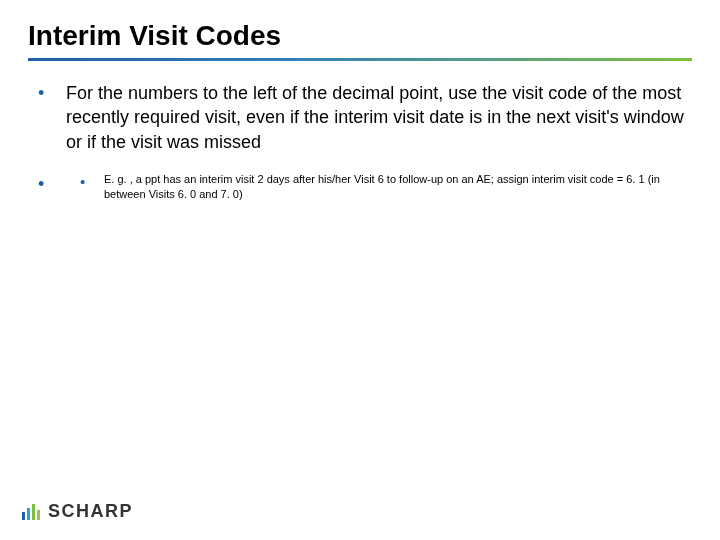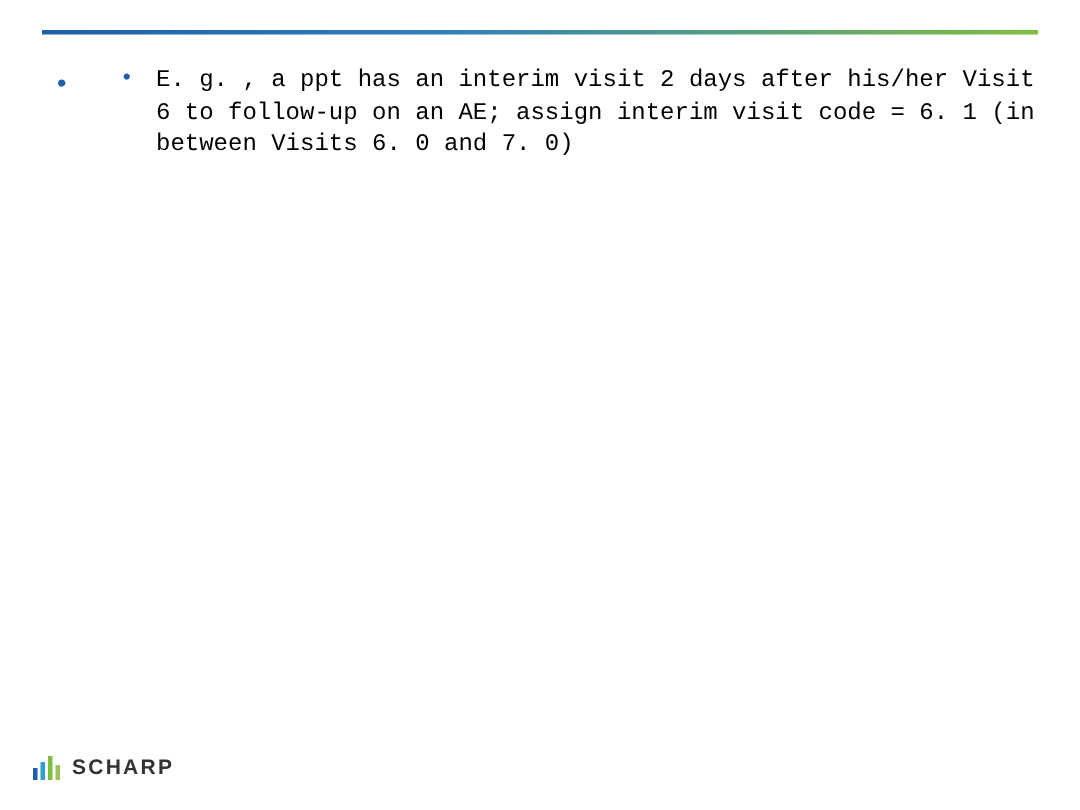--- a/index.html
+++ b/index.html
@@ -51,56 +51,59 @@
     font-size: 18px;
   }
   ul.sub {
     list-style: none;
     margin: 14px 0 0 0;
     padding: 0;
   }
   ul.sub > li {
     position: relative;
     padding-left: 38px;
-    font-size: 16px;
+    font-size: 11px;
     line-height: 1.35;
-    font-family: Liberation Mono, monospace;
   }
   ul.sub > li::before {
     content: "•";
     position: absolute;
     left: 14px;
     top: 0;
     color: #1f5ea8;
     font-size: 15px;
   }
   .u { text-decoration: underline; }
   .footer-logo {
     position: absolute;
     left: 20px;
     bottom: 18px;
     display: flex;
     align-items: center;
     gap: 6px;
   }
   .footer-logo .word {
-    font-size: 14px;
+    font-size: 18px;
     letter-spacing: 1.5px;
     font-weight: 600;
     color: #333;
   }
 </style>
 </head>
 <body>
 
 <div class="slide">
 
+  <h1 class="title">Interim Visit Codes</h1>
   <div class="title-rule"></div>
 
   <ul class="bullets">
+    <li>
+      <span>For the numbers to the left of the decimal point, use the visit code of the most recently required visit, even if the interim visit date is in the next visit's window or if the visit was missed</span>
+    </li>
     <li>
       <ul class="sub">
         <li>
           <span>E. g. , a ppt has an interim visit 2 days after his/her Visit 6 to follow-up on an AE; assign interim visit code = 6. 1 (in between Visits 6. 0 and 7. 0)</span>
         </li>
       </ul>
     </li>
   </ul>
 
   <div class="footer-logo">

